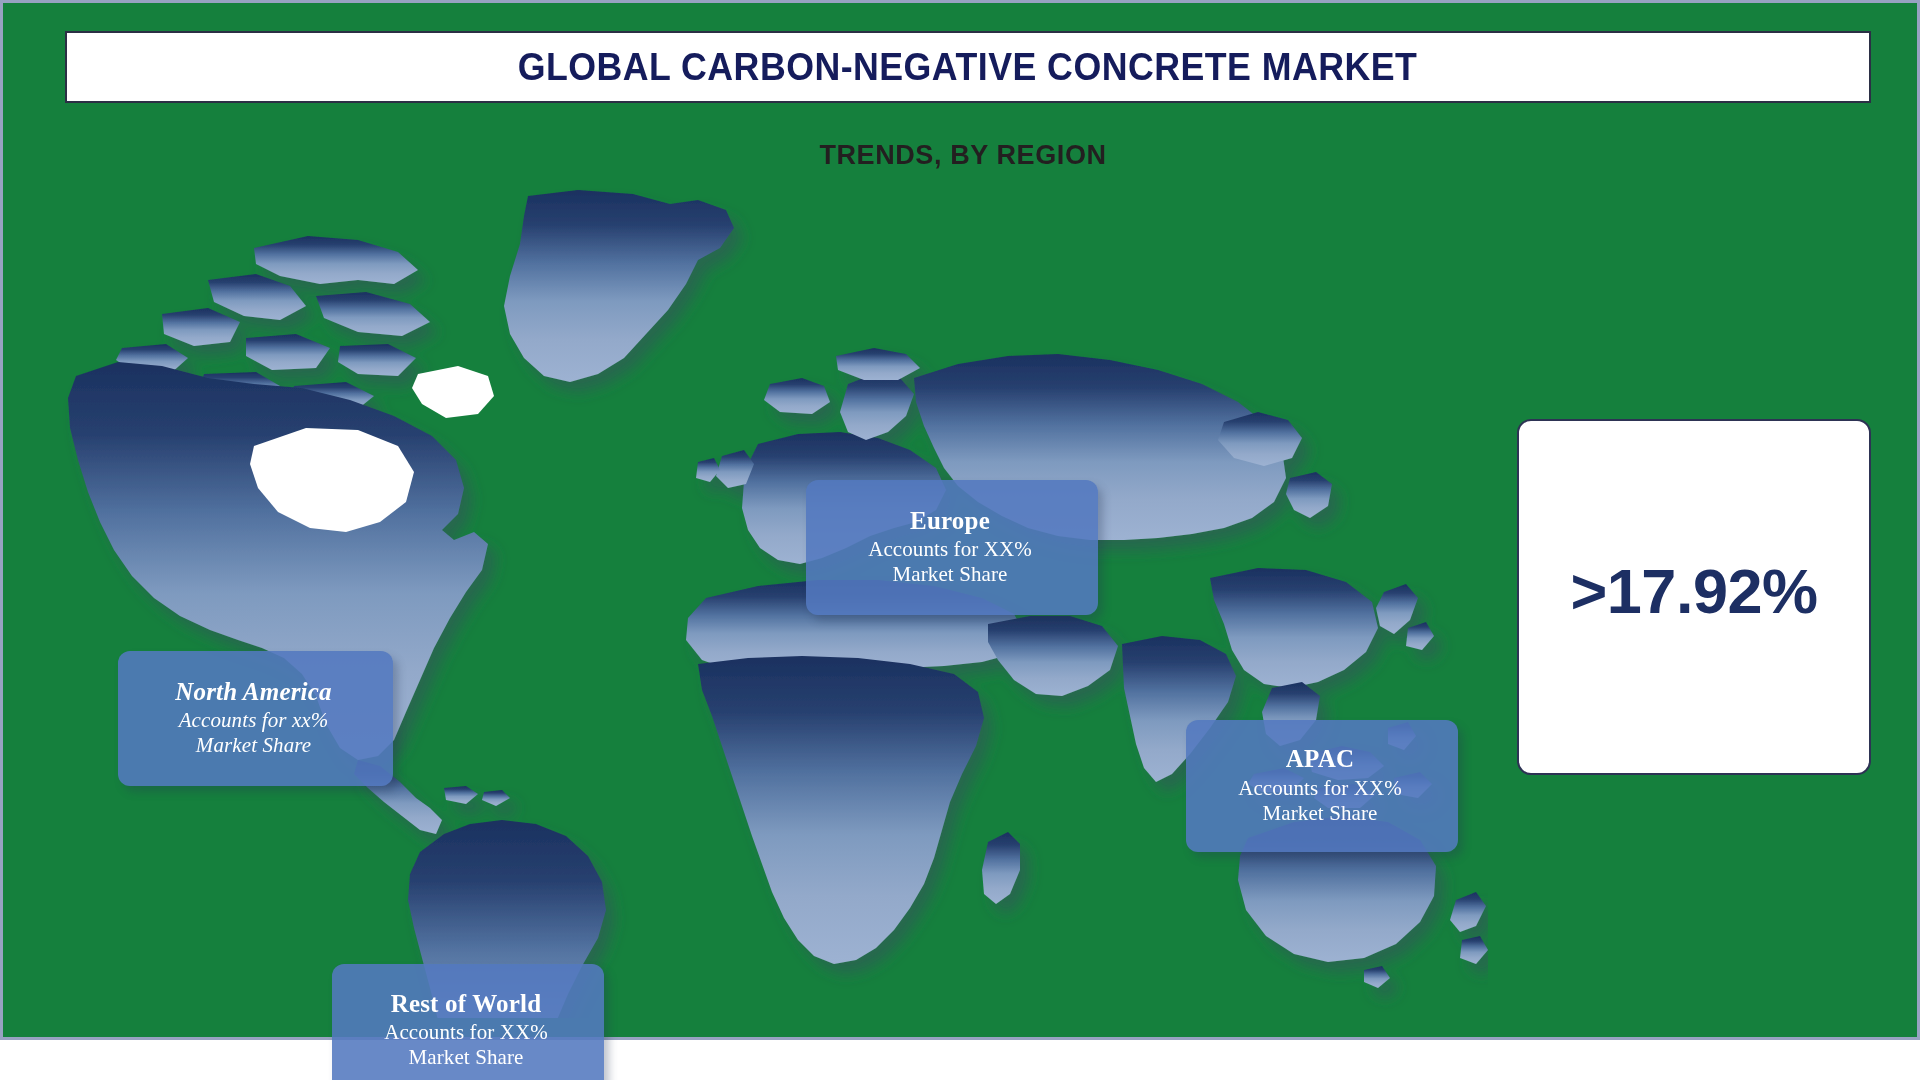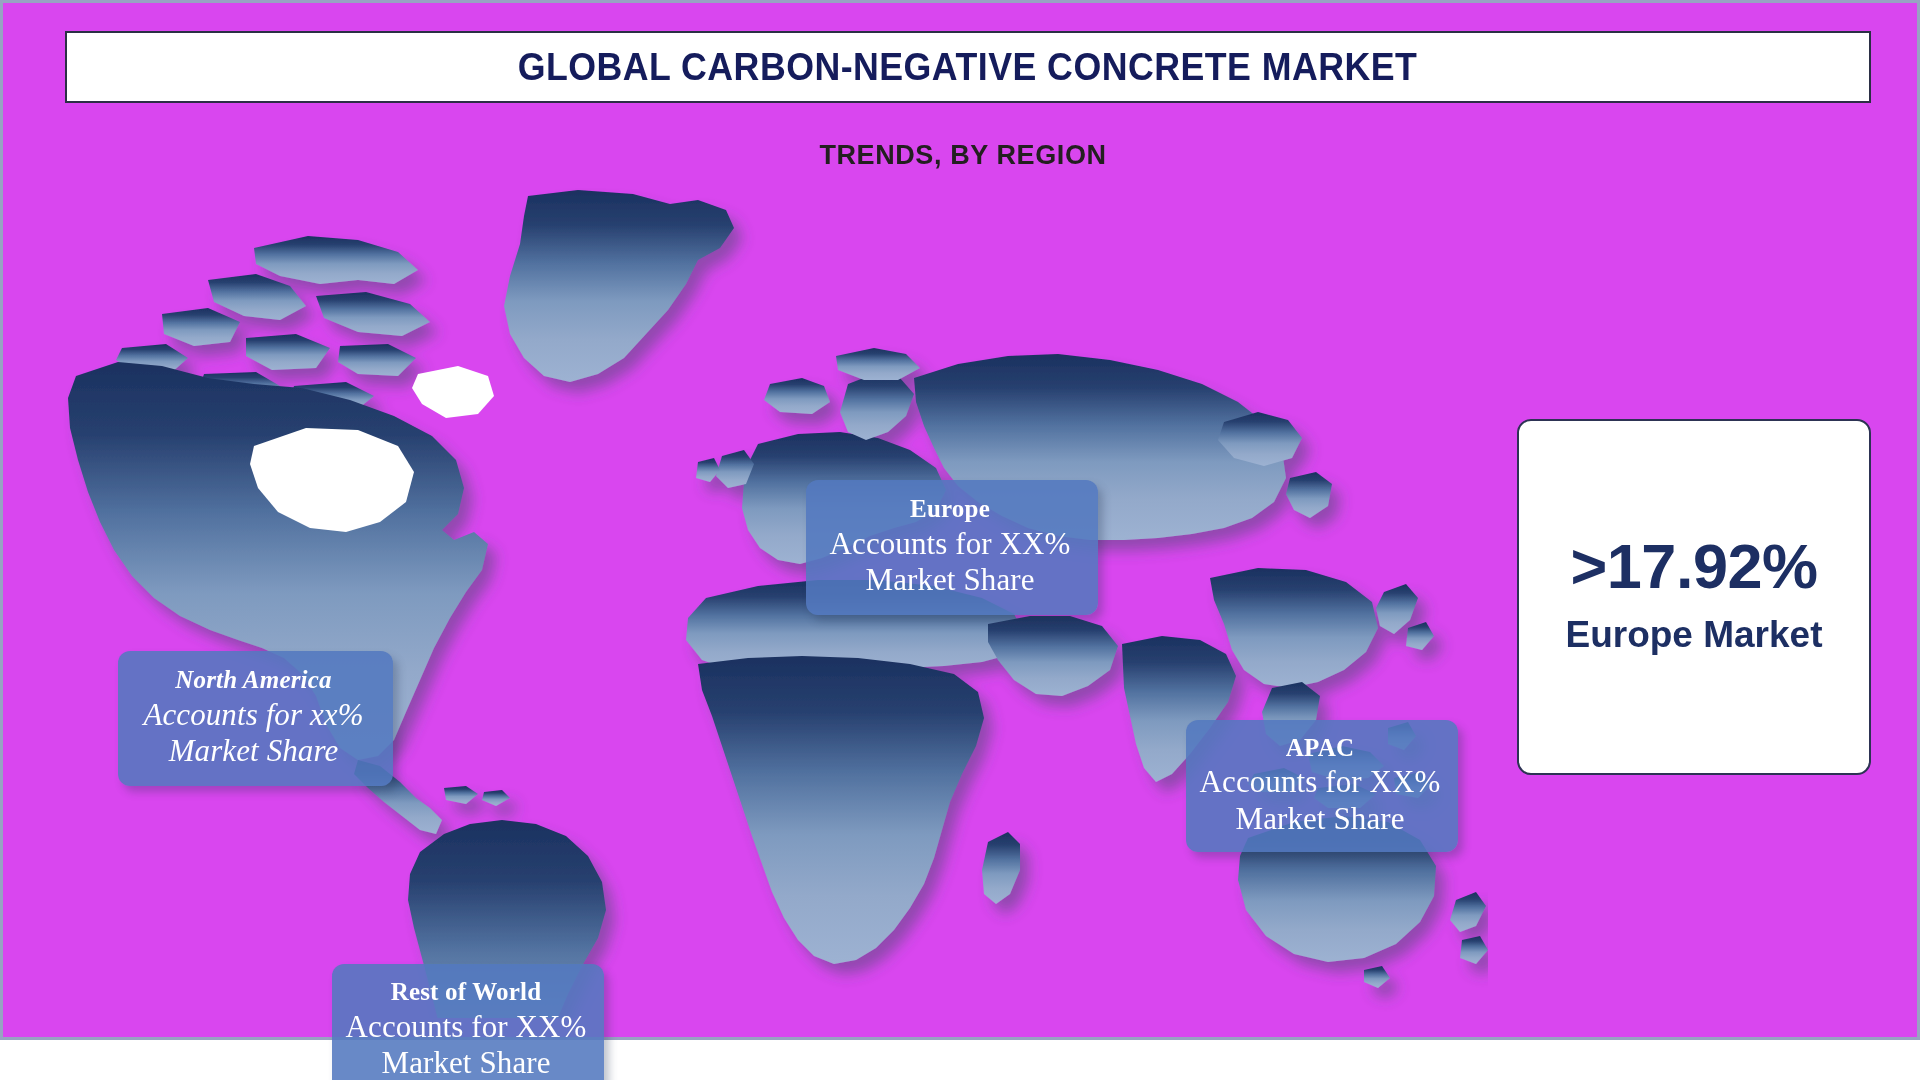--- a/index.html
+++ b/index.html
@@ -15,21 +15,21 @@
   }
 
   
   .page-frame {
     position: absolute;
     left: 0; top: 0;
     width: 1920px;
     height: 1040px;
     box-sizing: border-box;
     border: 3px solid #98a2c2;
-    background: #d946ef;
+    background: #15803d;
   }
 
   
   .title-box {
     position: absolute;
     left: 62px;
     top: 28px;
     width: 1806px;
     height: 72px;
     box-sizing: border-box;
@@ -98,21 +98,21 @@
   }
   .region-title {
     font-weight: 700;
     font-size: 25px;
     line-height: 1.18;
     margin-bottom: 2px;
     letter-spacing: 0.2px;
   }
   .region-line {
     font-weight: 400;
-    font-size: 31px;
+    font-size: 21px;
     line-height: 1.18;
     letter-spacing: 0.1px;
   }
 
   #box-north-america { left: 60px;  top: 463px; width: 275px; height: 135px; font-style: italic; }
   #box-europe        { left: 748px; top: 292px; width: 292px; height: 135px; }
   #box-apac          { left: 1128px; top: 488px; width: 272px; height: 132px; margin-top: 44px; }
   #box-rest-of-world { left: 274px; top: 776px; width: 272px; height: 133px; }
 
   
@@ -303,17 +303,16 @@
     <div class="region-box" id="box-rest-of-world">
       <div class="region-title">Rest of World</div>
       <div class="region-line">Accounts for XX%</div>
       <div class="region-line">Market Share</div>
     </div>
   </div>
 
   <div class="cagr-box">
     <div class="cagr-value">&gt;17.92%</div>
     <div class="cagr-caption">
-      <div>Europe Market</div>
     </div>
   </div>
 
 </div>
 
 </body></html>

